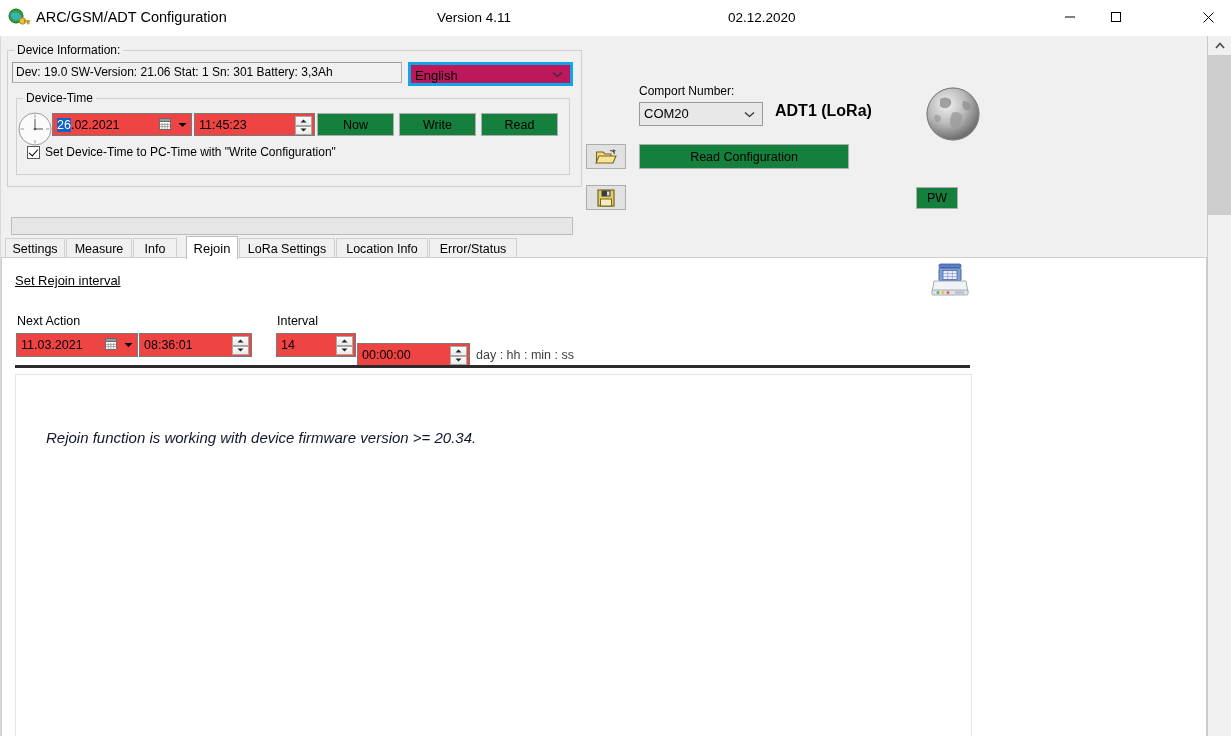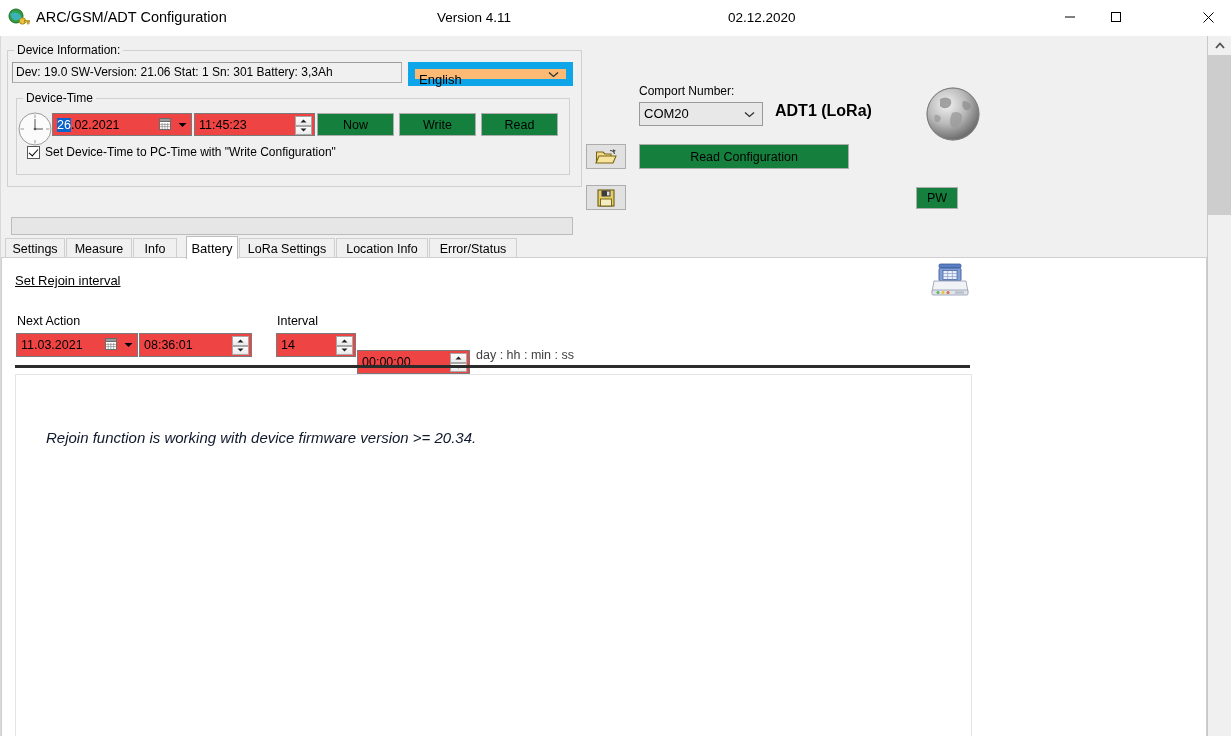--- a/index.html
+++ b/index.html
@@ -114,22 +114,22 @@
     font-size: 12px;
     line-height: 19px;
     padding-left: 3px;
     color: #000;
     white-space: nowrap;
     overflow: hidden;
   }
 
   .combo {
     position: absolute;
-    background: #fdba74;
-    border: 7px solid #0ea5e9;
+    background: #be185d;
+    border: 3px solid #0ea5e9;
     box-sizing: border-box;
     font-size: 13px;
     line-height: 22px;
     padding-left: 4px;
     color: #000;
   }
   .combo .arrow {
     position: absolute; right: 7px; top: 0;
     height: 100%;
     display: flex; align-items: center;
@@ -319,21 +319,21 @@
     font-size: 12.5px; color: #000;
     white-space: nowrap;
   }
   #lbl-next-action { left: 15px; top: 56px; }
   #lbl-interval    { left: 275px; top: 56px; }
   #lbl-dayfmt      { left: 474px; top: 90px; color:#404040; }
 
   #na-date { left: 14px; top: 75px; width: 122px; height: 24px; }
   #na-time { left: 137px; top: 75px; width: 113px; height: 24px; }
   #iv-days { left: 274px; top: 75px; width: 80px; height: 24px; }
-  #iv-time { left: 355px; top: 92px; width: 113px; height: 24px; }
+  #iv-time { left: 355px; top: 85px; width: 113px; height: 24px; }
 
   .hr-black {
     position: absolute; left: 13px; top: 107px;
     width: 955px; height: 3px;
     background: #2b2b2b;
   }
   .info-panel {
     position: absolute; left: 13px; top: 116px;
     width: 957px; height: 397px;
     background: #ffffff;
@@ -529,21 +529,21 @@
       </div>
       <div class="btn" id="btn-read-cfg">Read Configuration</div>
       <div class="btn" id="btn-pw">PW</div>
     </div>
 
     <div class="tabs-underline"></div>
     <div class="tabstrip">
       <div class="tab" style="left:4px;width:60px;">Settings</div>
       <div class="tab" style="left:65px;width:66px;">Measure</div>
       <div class="tab" style="left:132px;width:44px;">Info</div>
-      <div class="tab active" style="left:185px;width:52px;">Battery</div>
+      <div class="tab active" style="left:185px;width:52px;">Rejoin</div>
       <div class="tab" style="left:238px;width:96px;">LoRa Settings</div>
       <div class="tab" style="left:335px;width:92px;">Location Info</div>
       <div class="tab" style="left:428px;width:88px;">Error/Status</div>
     </div>
 
     <div class="tabpage">
 
       <div class="section-title">Set Rejoin interval</div>
 
       <div class="fax-icon">

